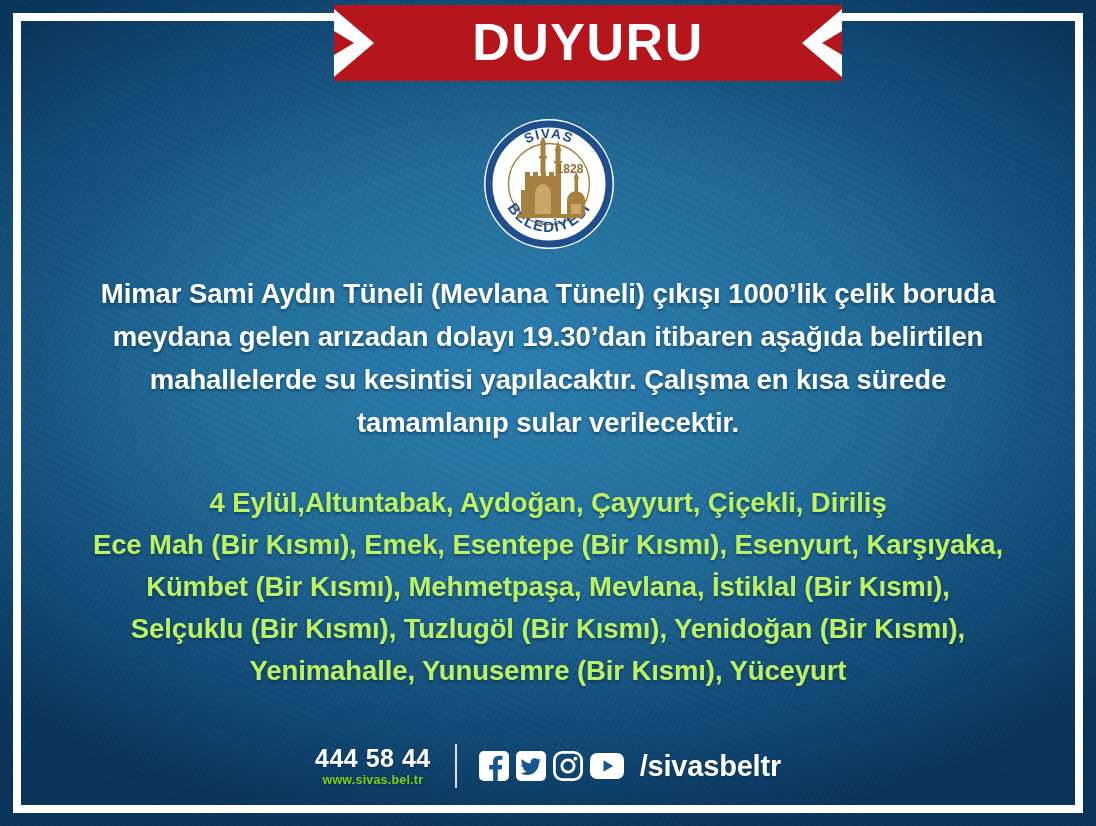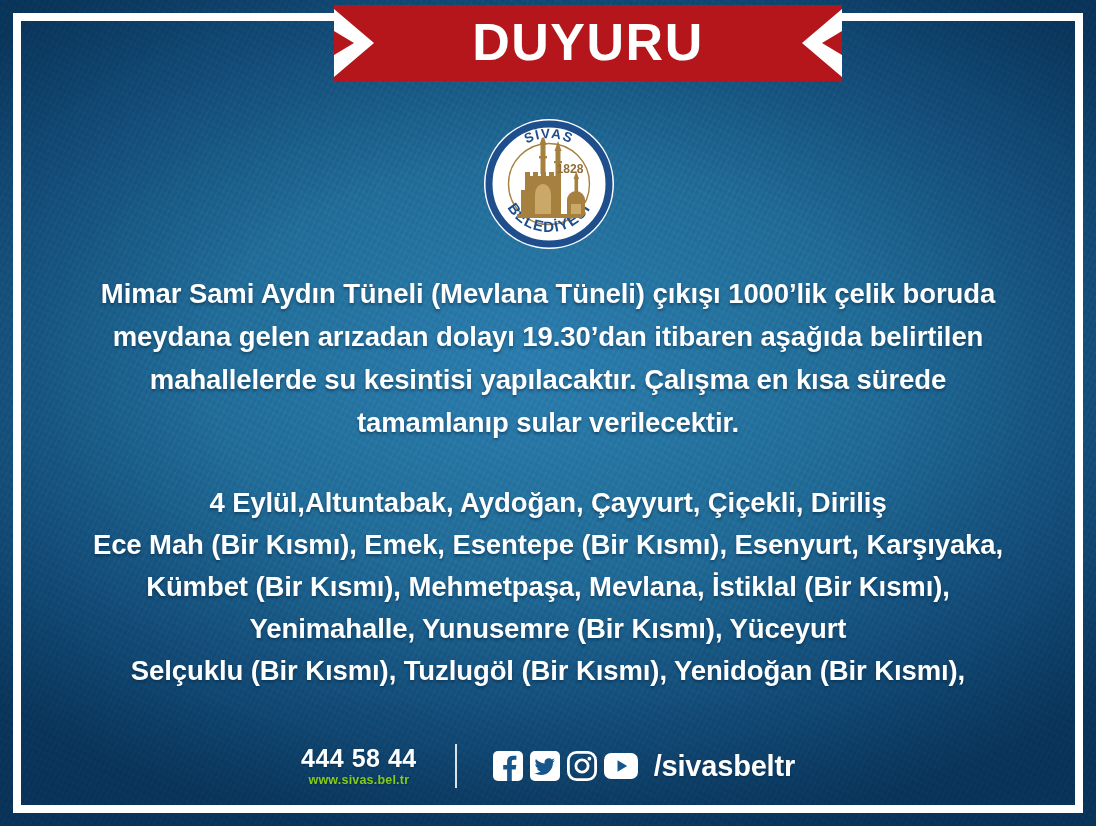--- a/index.html
+++ b/index.html
@@ -116,39 +116,39 @@
     letter-spacing: -0.1px;
   }
   .body-copy .ln { display: block; white-space: nowrap; }
 
   .mahalle-list {
     position: absolute;
     left: 40px;
     top: 482px;
     width: 1016px;
     text-align: center;
-    color: #ffffff;
+    color: #bef264;
     font-size: 27.5px;
     font-weight: bold;
     line-height: 42px;
     text-shadow: 0 2px 3px rgba(4,36,64,0.55);
     letter-spacing: -0.1px;
   }
   .mahalle-list .ln { display: block; white-space: nowrap; }
 
   
   .footer {
     position: absolute;
     left: 0;
     top: 744px;
     width: 1096px;
     display: flex;
     align-items: center;
     justify-content: center;
-    gap: 16px;
+    gap: 2px;
   }
   .phone-block {
     text-align: center;
     padding-right: 22px;
     line-height: 1;
   }
   .phone-num {
     display: block;
     color: #ffffff;
     font-size: 25px;
@@ -269,22 +269,22 @@
     <span class="ln">Mimar Sami Aydın Tüneli (Mevlana Tüneli) çıkışı 1000’lik çelik boruda</span>
     <span class="ln">meydana gelen arızadan dolayı 19.30’dan itibaren aşağıda belirtilen</span>
     <span class="ln">mahallelerde su kesintisi yapılacaktır. Çalışma en kısa sürede</span>
     <span class="ln">tamamlanıp sular verilecektir.</span>
   </div>
 
   <div class="mahalle-list">
     <span class="ln">4 Eylül,Altuntabak, Aydoğan, Çayyurt, Çiçekli, Diriliş</span>
     <span class="ln">Ece Mah (Bir Kısmı), Emek, Esentepe (Bir Kısmı), Esenyurt, Karşıyaka,</span>
     <span class="ln">Kümbet (Bir Kısmı), Mehmetpaşa, Mevlana, İstiklal (Bir Kısmı),</span>
+    <span class="ln">Selçuklu (Bir Kısmı), Tuzlugöl (Bir Kısmı), Yenidoğan (Bir Kısmı),</span>
     <span class="ln">Yenimahalle, Yunusemre  (Bir Kısmı), Yüceyurt</span>
-    <span class="ln">Selçuklu (Bir Kısmı), Tuzlugöl (Bir Kısmı), Yenidoğan (Bir Kısmı),</span>
   </div>
 
   <div class="footer">
 
     <div class="phone-block">
       <span class="phone-num">444 58 44</span>
       <span class="phone-web">www.sivas.bel.tr</span>
     </div>
 
     <div class="vdiv"></div>

